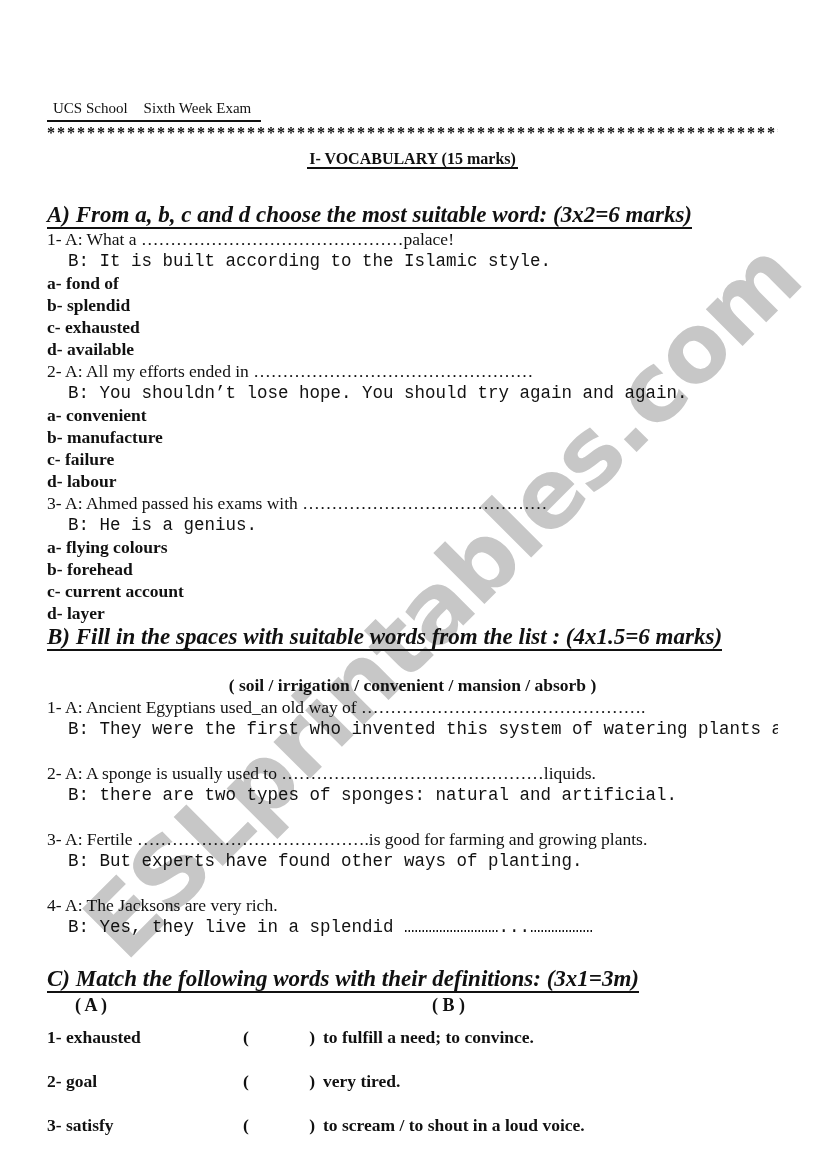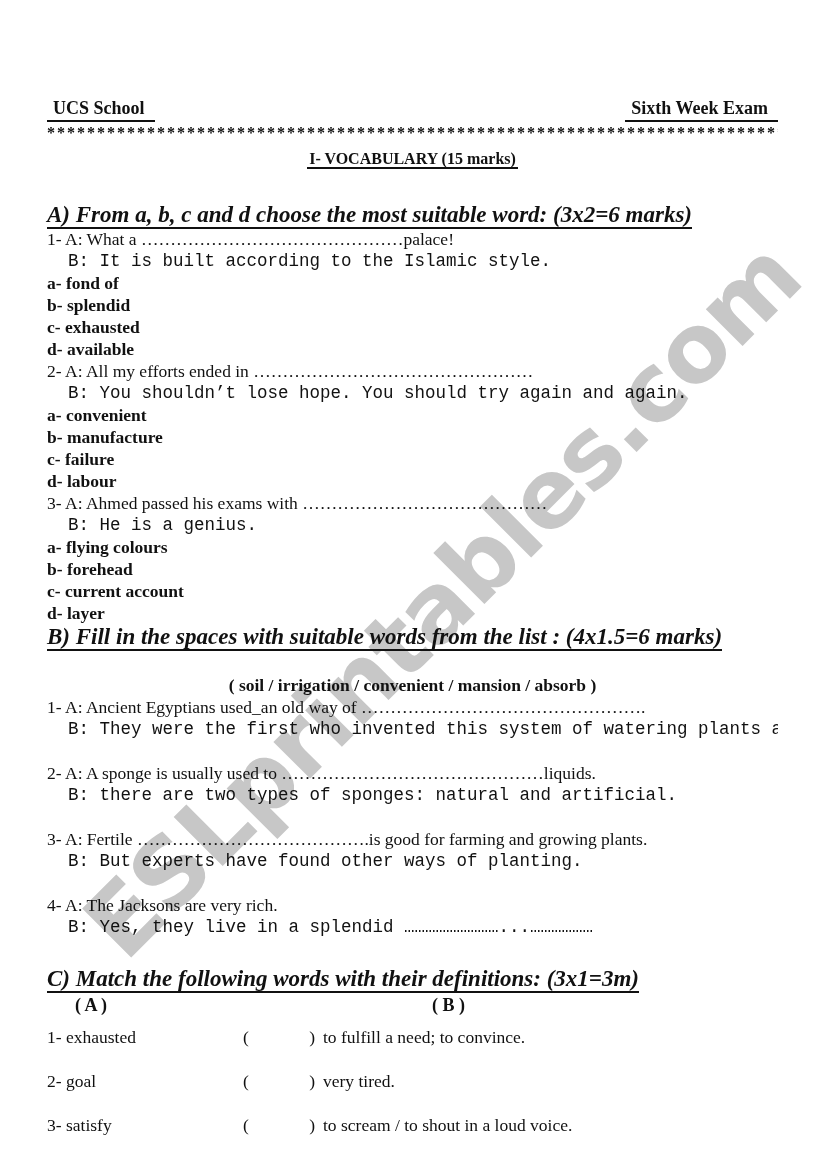--- a/index.html
+++ b/index.html
@@ -11,21 +11,21 @@
   }
   .watermark {
     position:absolute; left:442px; top:600px; z-index:0;
     transform:translate(-50%,-50%) rotate(-45deg);
     font-family:"DejaVu Sans", sans-serif; font-weight:bold;
     font-size:95px; letter-spacing:-2px; color:#c7c7c7;
     white-space:nowrap; user-select:none;
   }
   .content { position:absolute; left:47px; top:97px; width:731px; z-index:1;
              font-size:17.5px; line-height:22px; }
-  .header { display:flex; justify-content:space-between; font-weight:bold; font-size:18px; line-height:22px; }
+  .header { display:flex; font-weight:normal; font-size:15px; line-height:22px; }
   .header .hdr { border-bottom:2.5px solid #111; padding:0 10px 1px 6px; }
   .stars { font-size:16px; font-weight:bold; letter-spacing:2px; white-space:nowrap; overflow:hidden; line-height:20px; margin-top:1px; }
   .title { text-align:center; font-weight:bold; font-size:16px; line-height:26px; margin-top:3px; }
   .title span { border-bottom:2.5px solid #111; padding:0 2px 0 2px; }
   .sec-heading { font-weight:bold; font-style:italic; font-size:23px; line-height:26px; }
   .sec-heading span { border-bottom:2.5px solid #111; }
   .heading-a { margin-top:30px; }
   .heading-b { margin-top:0; }
   .heading-c { margin-top:28px; }
   .line { white-space:nowrap; overflow:hidden; }
@@ -34,21 +34,21 @@
   .opts .opt:nth-child(1){ width:188px; }
   .opts .opt:nth-child(2){ width:197px; }
   .opts .opt:nth-child(3){ width:195px; }
   .opts .opt:nth-child(4){ flex:1; }
   .word-bank { text-align:center; font-weight:bold; margin-top:24px; }
   .b-item + .b-item { margin-top:22px; }
   .b-section-items { margin-top:0; }
   .match-cols { position:relative; height:22px; margin-top:2px; font-weight:bold; font-size:18px; }
   .match-cols .col-a { position:absolute; left:28px; }
   .match-cols .col-b { position:absolute; left:385px; }
-  .match-row { display:flex; margin-top:22px; white-space:nowrap; }
+  .match-row { display:flex; margin-top:22px; white-space:nowrap;font-weight:bold; }
   .match-row.first { margin-top:10px; }
   .match-word { width:196px; }
   .match-slot { display:inline-flex; width:72px; justify-content:space-between; }
   .match-def { margin-left:8px; }
 </style>
 </head>
 <body>
 
 <div class="page">
 

